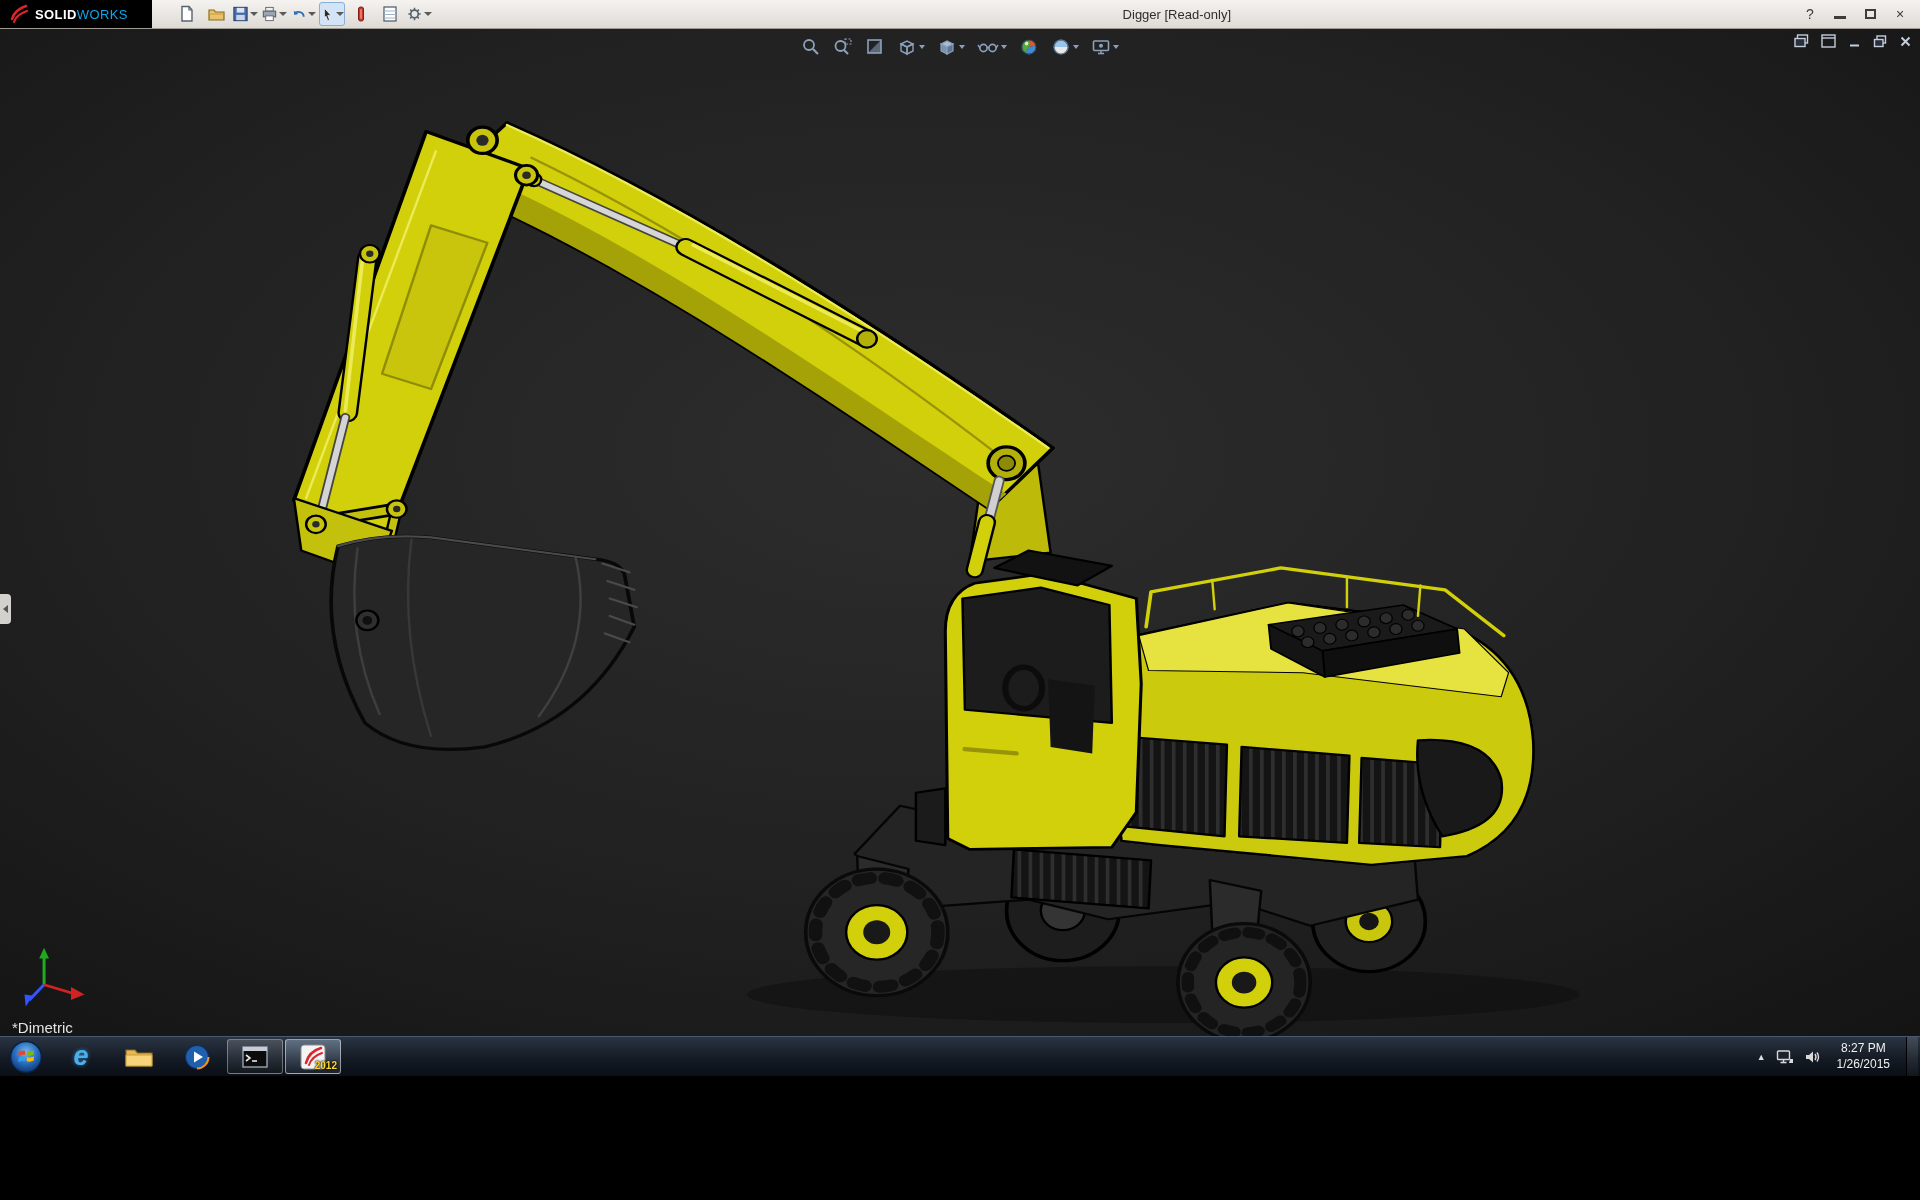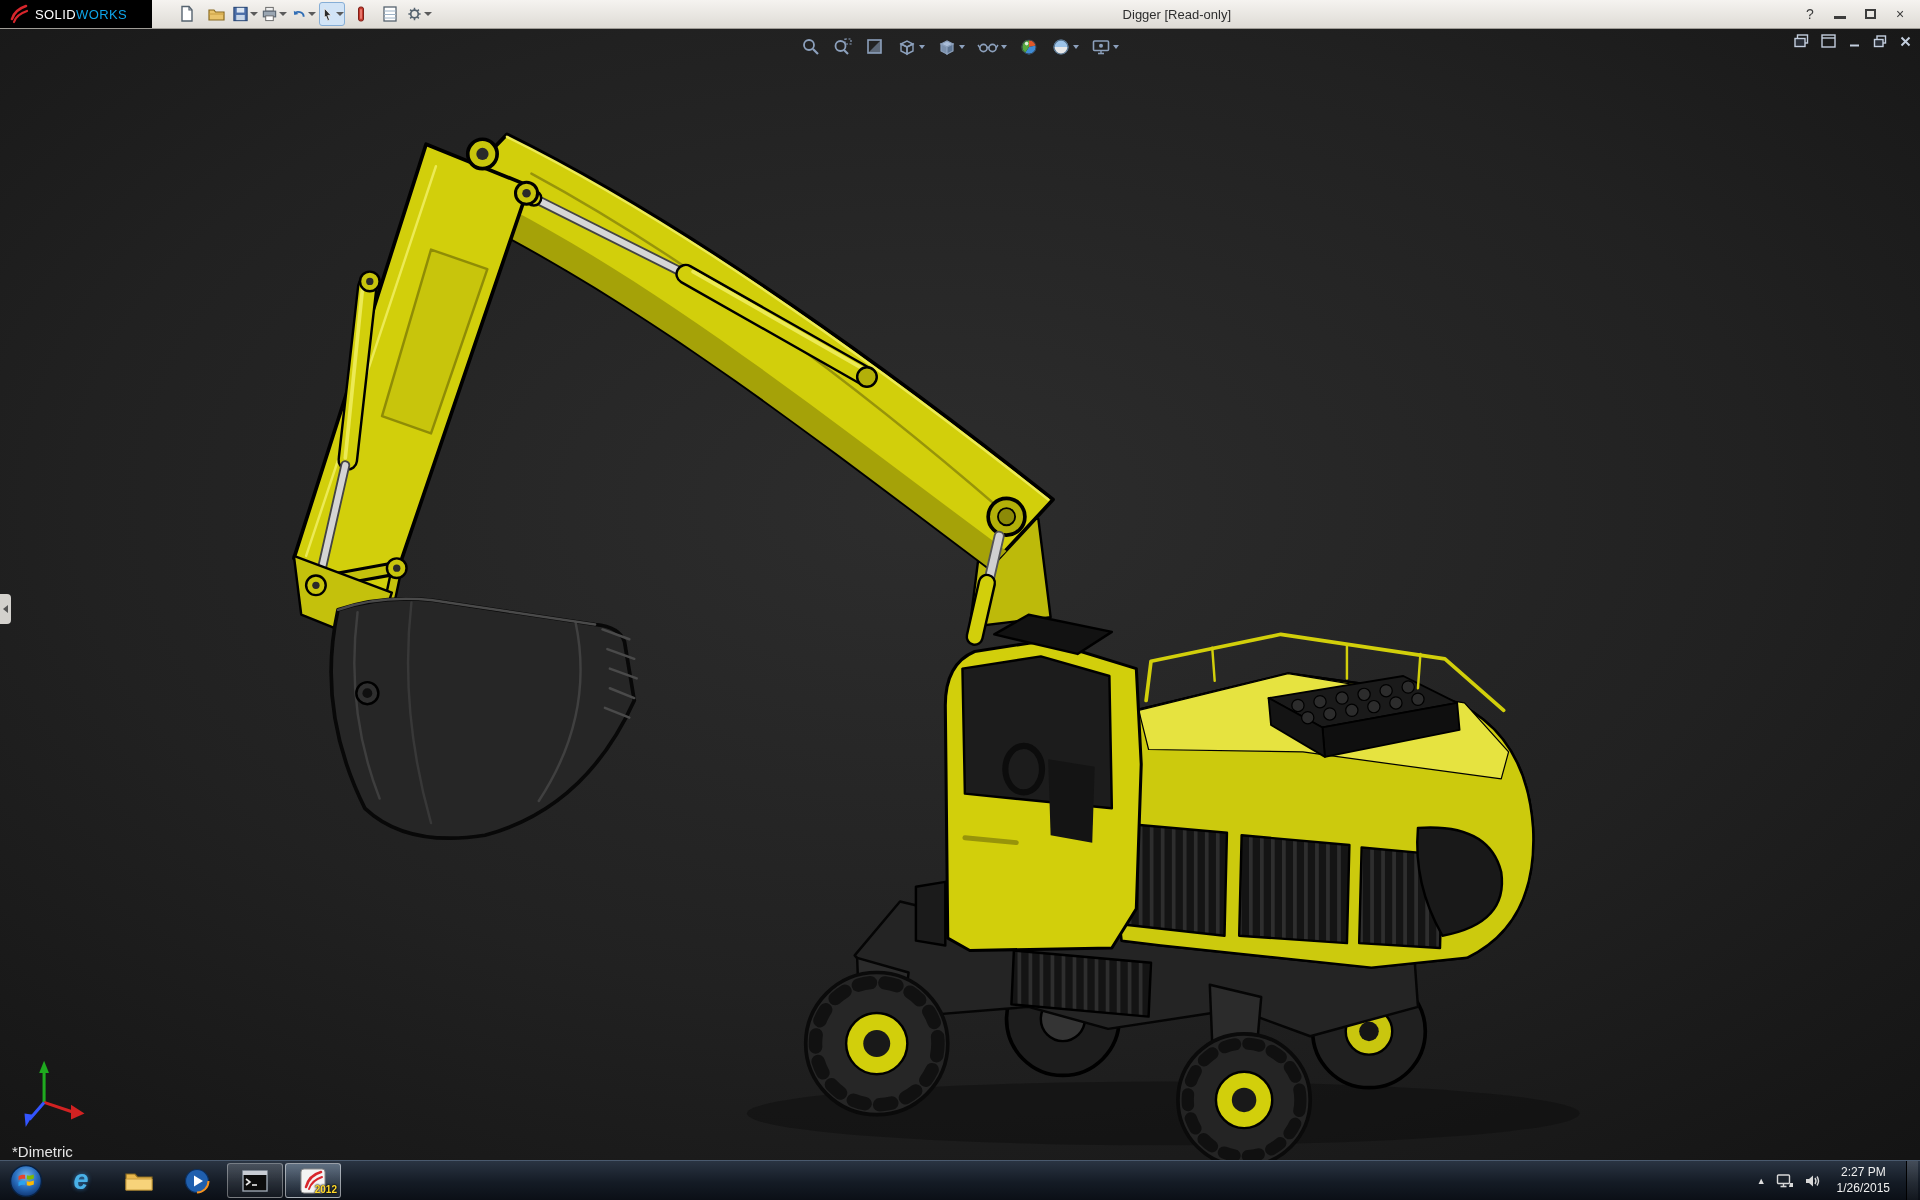--- a/index.html
+++ b/index.html
@@ -2,33 +2,33 @@
 <html><head>
 <meta charset="utf-8">
 <style>
   * { box-sizing: border-box; margin: 0; padding: 0; }
   html,body { width:1920px; height:1200px; overflow:hidden; font-family:"Liberation Sans", sans-serif; background:#000; }
 
   
   .titlebar { position:relative; height:29px; background:linear-gradient(#f5f3f0,#dedbd5); border-bottom:1px solid #9f9c96; display:flex; align-items:center; }
   .logo-block { height:100%; width:152px; background:#000; display:flex; align-items:center; gap:5px; padding:0 8px; flex:0 0 auto; }
   .brand { color:#fff; font-size:13px; letter-spacing:.4px; white-space:nowrap; }
-  .brand b { font-weight:normal; } .brand span.lt { font-weight:normal; color:#0ea5e9; }
+  .brand b { font-weight:bold; } .brand span.lt { font-weight:normal; color:#0ea5e9; }
   .tb-strip { display:flex; align-items:center; gap:3px; margin-left:22px; }
   .tb-btn { width:26px; height:24px; display:flex; align-items:center; justify-content:center; border-radius:3px; position:relative; }
   .tb-btn.pressed { background:#d2e4f6; border:1px solid #86aed6; }
   .caret { width:0; height:0; border-left:4px solid transparent; border-right:4px solid transparent; border-top:4px solid #5a5a5a; margin-left:1px; }
   .win-title { position:absolute; left:59%; transform:translateX(-50%); font-size:13px; color:#2e2e2e; white-space:nowrap;margin-left:44px; }
   .win-controls { margin-left:auto; display:flex; align-items:center; gap:10px; padding-right:10px; }
   .wc { color:#3c3c3c; font-size:14px; width:20px; text-align:center; cursor:default; }
   .wc-min { width:12px; height:3px; background:#3c3c3c; display:inline-block; }
   .wc-max { width:11px; height:10px; border:2px solid #3c3c3c; display:inline-block; }
 
   
-  .viewport { position:relative; width:1920px; height:1131px; background:#4c1d95; }
+  .viewport { position:relative; width:1920px; height:1007px; background:#4c1d95; }
   .viewport svg.scene { position:absolute; inset:0; width:100%; height:100%; }
   .headsup { position:absolute; top:6px; left:50%; transform:translateX(-50%); display:flex; align-items:center; gap:6px; z-index:5; }
   .hu-btn { display:flex; align-items:center; gap:2px; padding:2px 3px; border-radius:3px; }
   .hu-caret { width:0; height:0; border-left:3.5px solid transparent; border-right:3.5px solid transparent; border-top:4px solid #8ca0bc; }
   .doc-controls { position:absolute; top:5px; right:8px; display:flex; align-items:center; gap:12px; z-index:5; }
   .dc { color:#c3cede; font-size:14px; line-height:1; }
   .dc svg { display:block; }
   .left-tab { position:absolute; left:0; top:565px; width:11px; height:30px; background:#d3d1cd; border-radius:0 4px 4px 0; display:flex; align-items:center; justify-content:center; z-index:5; }
   .left-tab .tri { width:0; height:0; border-top:4px solid transparent; border-bottom:4px solid transparent; border-right:5px solid #555; }
   .view-label { position:absolute; left:12px; bottom:0px; color:#e4e4e4; font-size:15px; z-index:4; }
@@ -457,18 +457,18 @@
       <rect x="1.5" y="2" width="12" height="8.5" rx="1" fill="#1c232c" stroke="#d8d8d8" stroke-width="1.4"></rect>
       <line x1="4.5" y1="13.5" x2="10.5" y2="13.5" stroke="#d8d8d8" stroke-width="1.6"></line>
       <line x1="7.5" y1="10.5" x2="7.5" y2="13.5" stroke="#d8d8d8" stroke-width="1.4"></line>
       <path d="M14,10 L17,10 L17,14 L13,14 Z" fill="#d8d8d8"></path>
     </svg>
     <svg width="17" height="16" viewBox="0 0 17 16">
       <polygon points="2,6 5,6 9,2.5 9,13.5 5,10 2,10" fill="#d8d8d8"></polygon>
       <path d="M11,5 Q13,8 11,11 M13,3.5 Q16,8 13,12.5" fill="none" stroke="#d8d8d8" stroke-width="1.4"></path>
     </svg>
     <div class="clock">
-      <div>2:27 PM</div>
+      <div>8:27 PM</div>
       <div>1/26/2015</div>
     </div>
     <div class="show-desktop"></div>
   </div>
 </div>
 
 </body></html>

